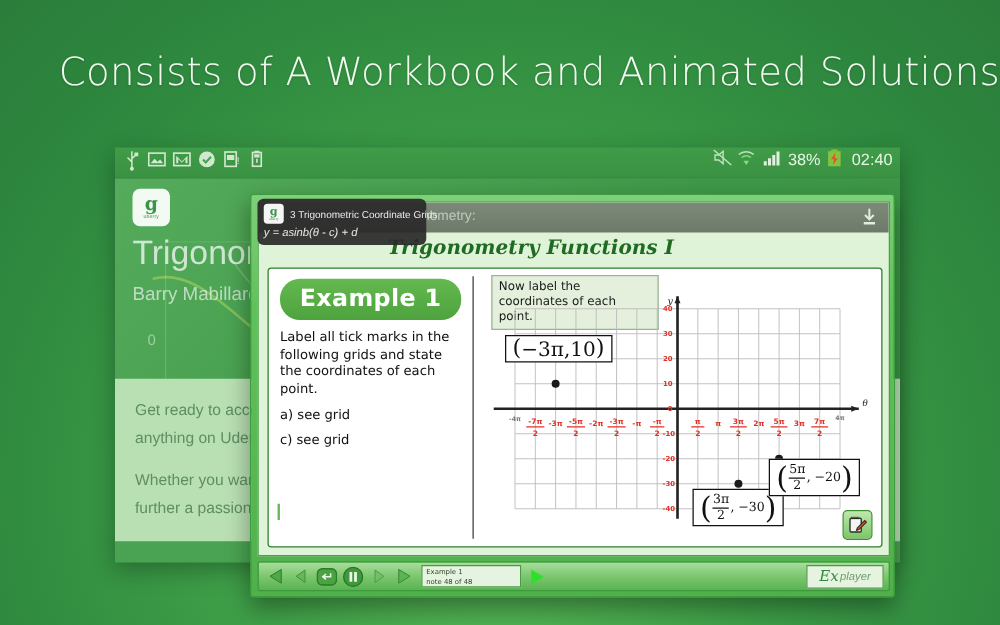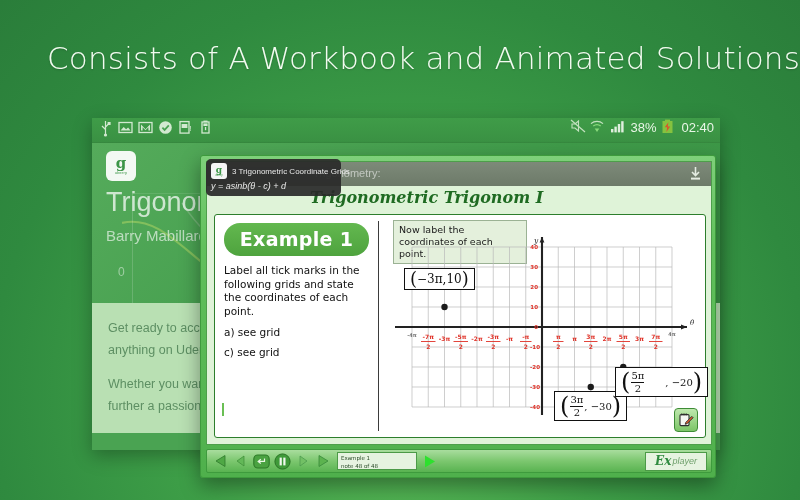--- a/index.html
+++ b/index.html
@@ -147,21 +147,21 @@
   .tb-btn { width:17px; height:17px; display:flex; align-items:center; justify-content:center; cursor:pointer; }
   .note-field {
     width:80px; height:18px; background:#e6f3e0; border:1px solid #4c9a47;
     font-size:5.5px; line-height:8px; color:#2a4a28; padding:1px 3px; overflow:hidden;
     font-family:"DejaVu Sans", sans-serif;
   }
   .explayer {
     margin-left:auto; width:62px; height:19px; background:#e6f3e0; border:1px solid #4c9a47;
     display:flex; align-items:center; justify-content:center; gap:1px;
   }
-  .explayer .ex { color:#2f8a3f; font-weight:bold; font-style:italic; font-size:12px;
+  .explayer .ex { color:#2f8a3f; font-weight:normal; font-style:italic; font-size:12px;
                   font-family:"DejaVu Serif",serif; }
   .explayer .pl { color:#6d9f6a; font-size:9px;font-style:italic; }
 
   
   .overlay-tip {
     position:absolute; left:5px; top:3px; width:135px;
     background:rgba(42,42,42,.93); border-radius:5px; padding:4px 5px 5px 5px;
     display:flex; flex-direction:column; gap:1px; z-index:20;
   }
   .ot-row { display:flex; align-items:center; gap:5px; }
@@ -288,21 +288,21 @@
     <div class="slide-topbar">
       <span style="margin-left:98px">Trigonometry:</span>
       <span class="dl-icon">
         <svg width="13" height="15" viewBox="0 0 13 15">
             <path d="M6.5 1v8M3 6l3.5 3.5L10 6" stroke="#e4ece2" stroke-width="1.6" fill="none"></path>
             <rect x="2" y="11.6" width="9" height="2" fill="#e4ece2"></rect>
           </svg>
       </span>
     </div>
 
-    <div class="slide-title">Trigonometric Trigonom I</div>
+    <div class="slide-title">Trigonometry Functions I</div>
 
     <div class="slide-card">
 
       <div class="col-left">
         <div class="ex-badge">Example 1</div>
         <div class="ex-text">Label all tick marks in the following grids and state the coordinates of each point.</div>
         <div class="ex-item">a) see grid</div>
         <div class="ex-item">c) see grid</div>
         <div class="caret"></div>
       </div>
@@ -408,21 +408,21 @@
               <text x="268.75" y="134">2</text>
           </g>
 
           <circle cx="57.5" cy="92" r="3.2" fill="#1b1b1b"></circle>
           <circle cx="203.75" cy="172" r="3.2" fill="#1b1b1b"></circle>
           <circle cx="236.25" cy="152" r="3.2" fill="#1b1b1b"></circle>
         </svg>
 
         <div class="annot" style="left:25px; top:53px; height:22px;">
           <span class="paren">(</span>
-            <span style="font-size:12px;">−3π,10</span>
+            <span style="font-size:16px;">−3π,10</span>
             <span class="paren">)</span>
         </div>
 
         <div class="annot" style="left:175px; top:176px; height:30px;">
           <span class="paren" style="font-size:24px;">(</span>
           <span class="frac">
               <span class="n">3π</span>
               <span class="bar"></span>
               <span class="d">2</span>
             </span>
@@ -430,21 +430,21 @@
           <span class="paren" style="font-size:24px;">)</span>
         </div>
 
         <div class="annot" style="left:236px; top:152px; height:30px;">
           <span class="paren" style="font-size:24px;">(</span>
           <span class="frac">
               <span class="n">5π</span>
               <span class="bar"></span>
               <span class="d">2</span>
             </span>
-          <span style="font-size:10px;margin-left:20px;">, −20</span>
+          <span style="font-size:10px;">, −20</span>
           <span class="paren" style="font-size:24px;">)</span>
         </div>
 
         <div class="notepad-btn">
           <svg width="16" height="16" viewBox="0 0 16 16">
               <rect x="2" y="2.6" width="9" height="11" rx="1" fill="#f4f6f2" stroke="#2e2e2e" stroke-width="1.1"></rect>
               <g stroke="#2e2e2e" stroke-width="0.8">
                 <line x1="3.6" y1="1.4" x2="3.6" y2="3.4"></line>
                 <line x1="5.2" y1="1.4" x2="5.2" y2="3.4"></line>
                 <line x1="6.8" y1="1.4" x2="6.8" y2="3.4"></line>

